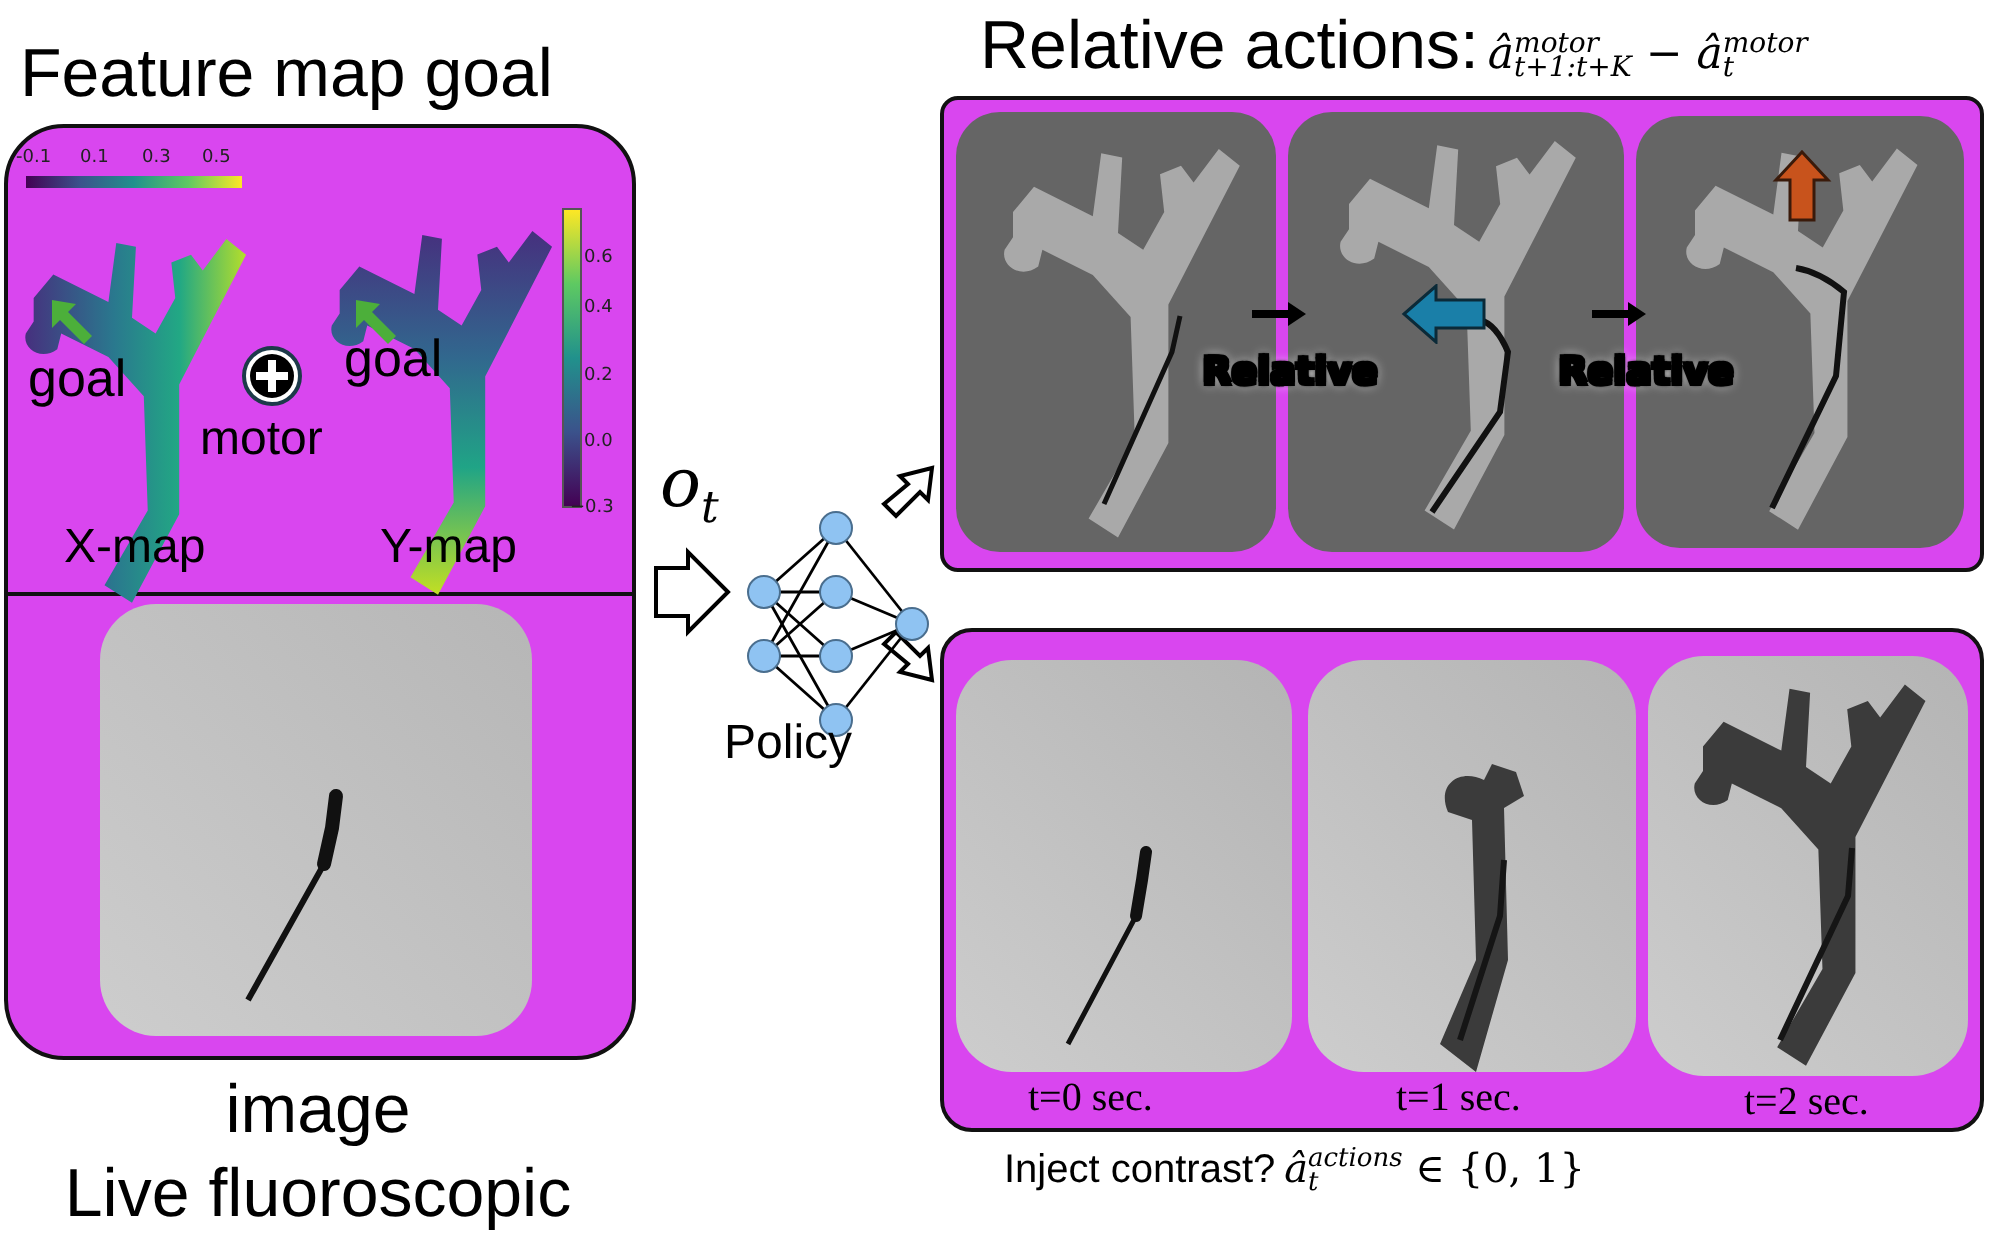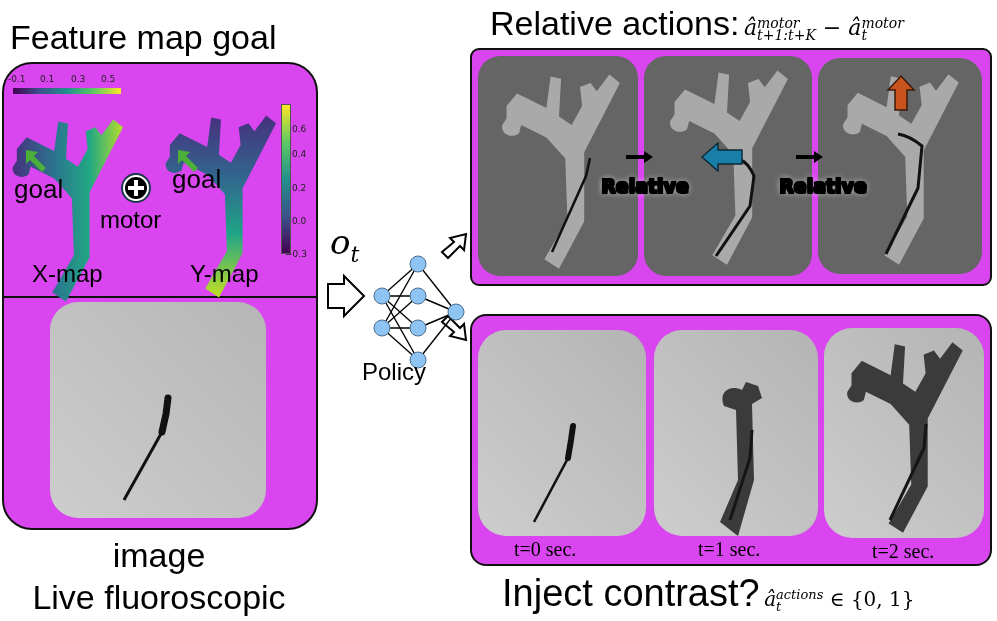--- a/index.html
+++ b/index.html
@@ -246,18 +246,18 @@
         <use href="#vessel" x="4" y="4" width="150" height="206" fill="#3b3b3b"></use>
         <path d="M66 192 L100 120 L102 96" stroke="#151515" stroke-width="3" fill="none"></path>
       </svg>
   </div>
   <div class="abs lbl" style="left:42px;top:222px;font-size:20px;">t=0 sec.</div>
   <div class="abs lbl" style="left:226px;top:222px;font-size:20px;">t=1 sec.</div>
   <div class="abs lbl" style="left:400px;top:224px;font-size:20px;">t=2 sec.</div>
 </div>
 
 <div class="abs" style="left:502px;top:572px;white-space:nowrap;">
-  <span style="font-size:38px;">Inject contrast?</span>
+  <span style="font-size:20px;">Inject contrast?</span>
   <span class="math" style="font-size:20px;">
     <span>â</span><span style="display:inline-block;vertical-align:middle;line-height:12px;font-size:13px;"><span style="display:block">actions</span><span style="display:block">t</span></span>
     <span style="font-style:normal">∈ {0, 1}</span>
   </span>
 </div>
 
 </body></html>

